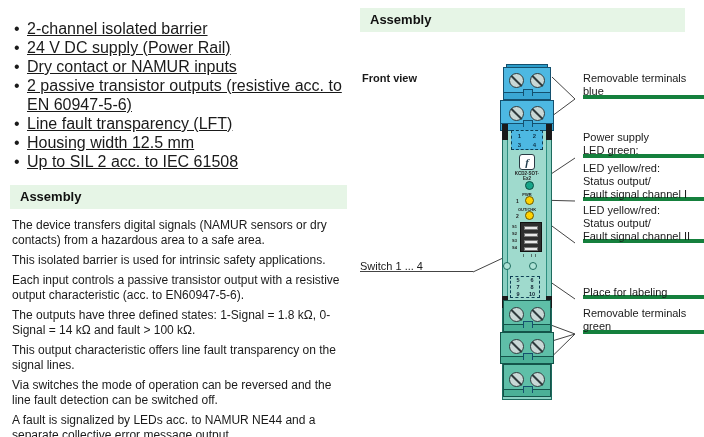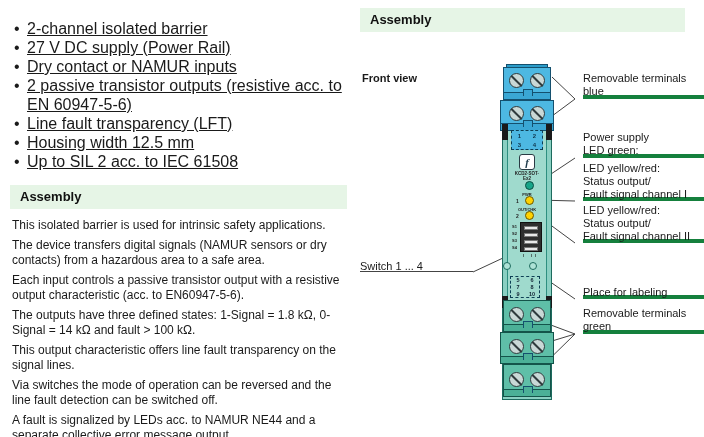--- a/index.html
+++ b/index.html
@@ -102,31 +102,31 @@
           border:1px solid #1d6b5e; background:#aee2d6; }
 </style>
 </head>
 <body>
 
 <div class="page">
 
   <div class="col-left">
     <ul class="features">
       <li>2-channel isolated barrier</li>
-      <li>27 V DC supply (Power Rail)</li>
+      <li>24 V DC supply (Power Rail)</li>
       <li>Dry contact or NAMUR inputs</li>
       <li>2 passive transistor outputs (resistive acc. to EN 60947-5-6)</li>
       <li>Line fault transparency (LFT)</li>
       <li>Housing width 12.5 mm</li>
       <li>Up to SIL 2 acc. to IEC 61508</li>
     </ul>
     <div class="bar second">Assembly</div>
     <div class="paras">
+      <p>The device transfers digital signals (NAMUR sensors or dry contacts) from a hazardous area to a safe area.</p>
       <p>This isolated barrier is used for intrinsic safety applications.</p>
-      <p>The device transfers digital signals (NAMUR sensors or dry contacts) from a hazardous area to a safe area.</p>
       <p>Each input controls a passive transistor output with a resistive output characteristic (acc. to EN60947-5-6).</p>
       <p>The outputs have three defined states: 1-Signal = 1.8 kΩ, 0-Signal = 14 kΩ and fault &gt; 100 kΩ.</p>
       <p>This output characteristic offers line fault transparency on the signal lines.</p>
       <p>Via switches the mode of operation can be reversed and the line fault detection can be switched off.</p>
       <p>A fault is signalized by LEDs acc. to NAMUR NE44 and a separate collective error message output.</p>
     </div>
   </div>
 
   <div class="col-right">
     <div class="bar">Assembly</div>

